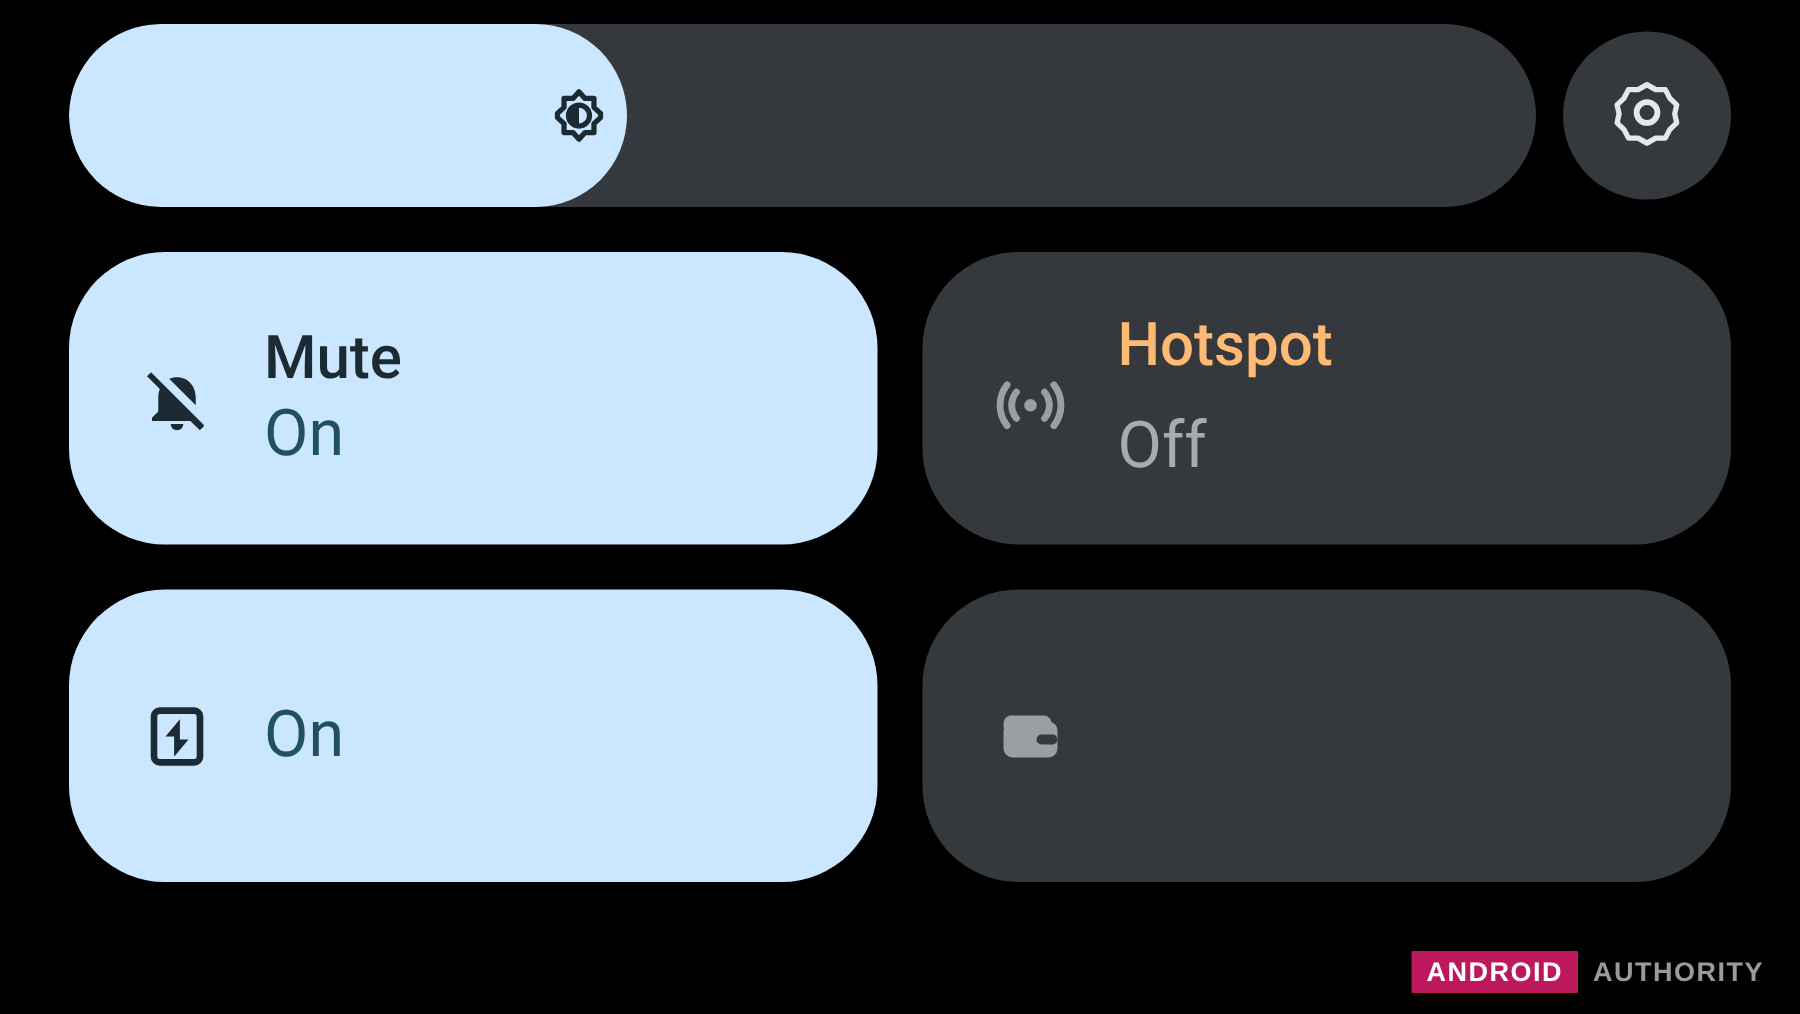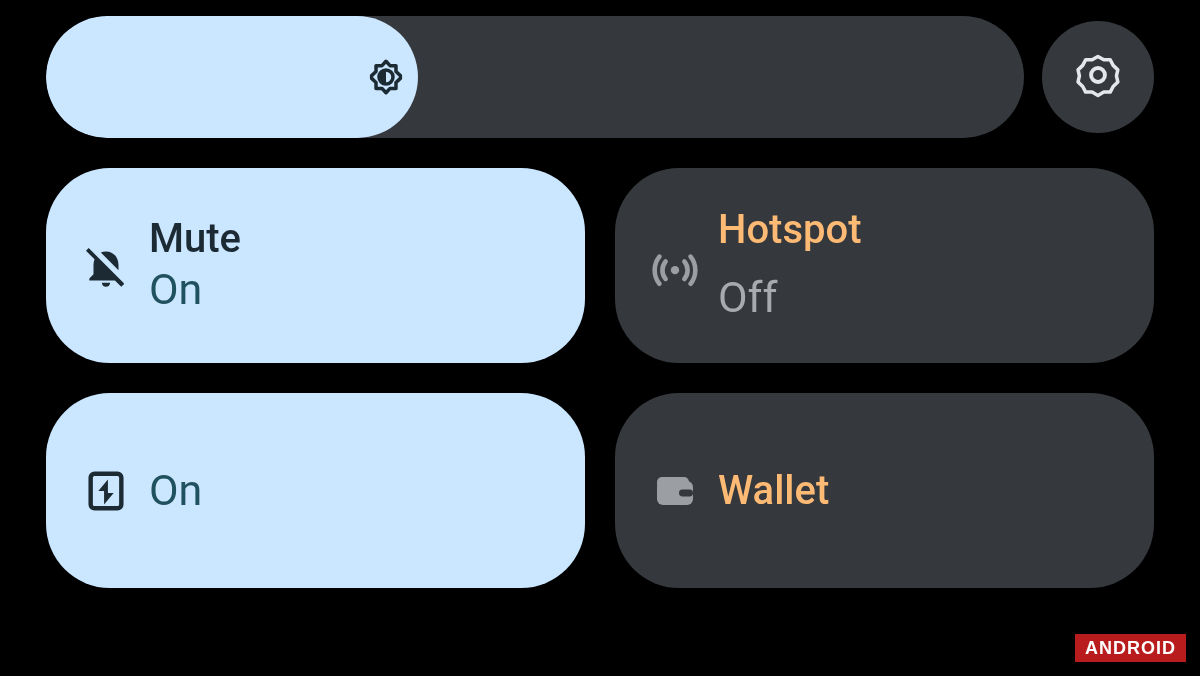--- a/index.html
+++ b/index.html
@@ -74,22 +74,22 @@
     display: grid;
     grid-template-columns: 1fr 1fr;
     grid-auto-rows: 195px;
     gap: 30px;
   }
 
   .tile {
     border-radius: 64px;
     display: flex;
     align-items: center;
-    padding-left: 32px;
-    gap: 15px;
+    padding-left: 44px;
+    gap: 30px;
   }
   .tile.active { background: #cbe6ff; }
   .tile.inactive { background: #35383c; }
 
   .tile .icon-slot {
     width: 56px;
     height: 56px;
     flex: none;
     display: flex;
     align-items: center;
@@ -125,21 +125,21 @@
     bottom: 14px;
     display: flex;
     align-items: stretch;
     height: 28px;
     font-family: Arial, sans-serif;
     font-weight: 700;
     font-size: 18px;
     letter-spacing: 1px;
   }
   .watermark .wm-left {
-    background: #b91c1c;
+    background: #be185d;
     color: #fff;
     padding: 4px 10px;
     display: flex;
     align-items: center;
   }
   .watermark .wm-right {
     color: #9a9a9a;
     padding: 4px 10px;
     display: flex;
     align-items: center;
@@ -215,22 +215,22 @@
 
     <div class="tile inactive">
       <div class="icon-slot">
         <svg viewBox="0 0 24 24" width="48" height="48">
           <rect x="3" y="7" width="18" height="12" rx="3" fill="currentColor"></rect>
           <rect x="3" y="5" width="16" height="6" rx="2.5" fill="currentColor"></rect>
           <rect x="14" y="11.3" width="7" height="3.4" rx="1.7" fill="#35383c"></rect>
         </svg>
       </div>
       <div class="text-col">
-        <div class="title">Wallet</div>
       </div>
     </div>
 
   </div>
 </div>
 
 <div class="watermark">
   <span class="wm-left">ANDROID</span>
+  <span class="wm-right">AUTHORITY</span>
 </div>
 
 </body></html>

